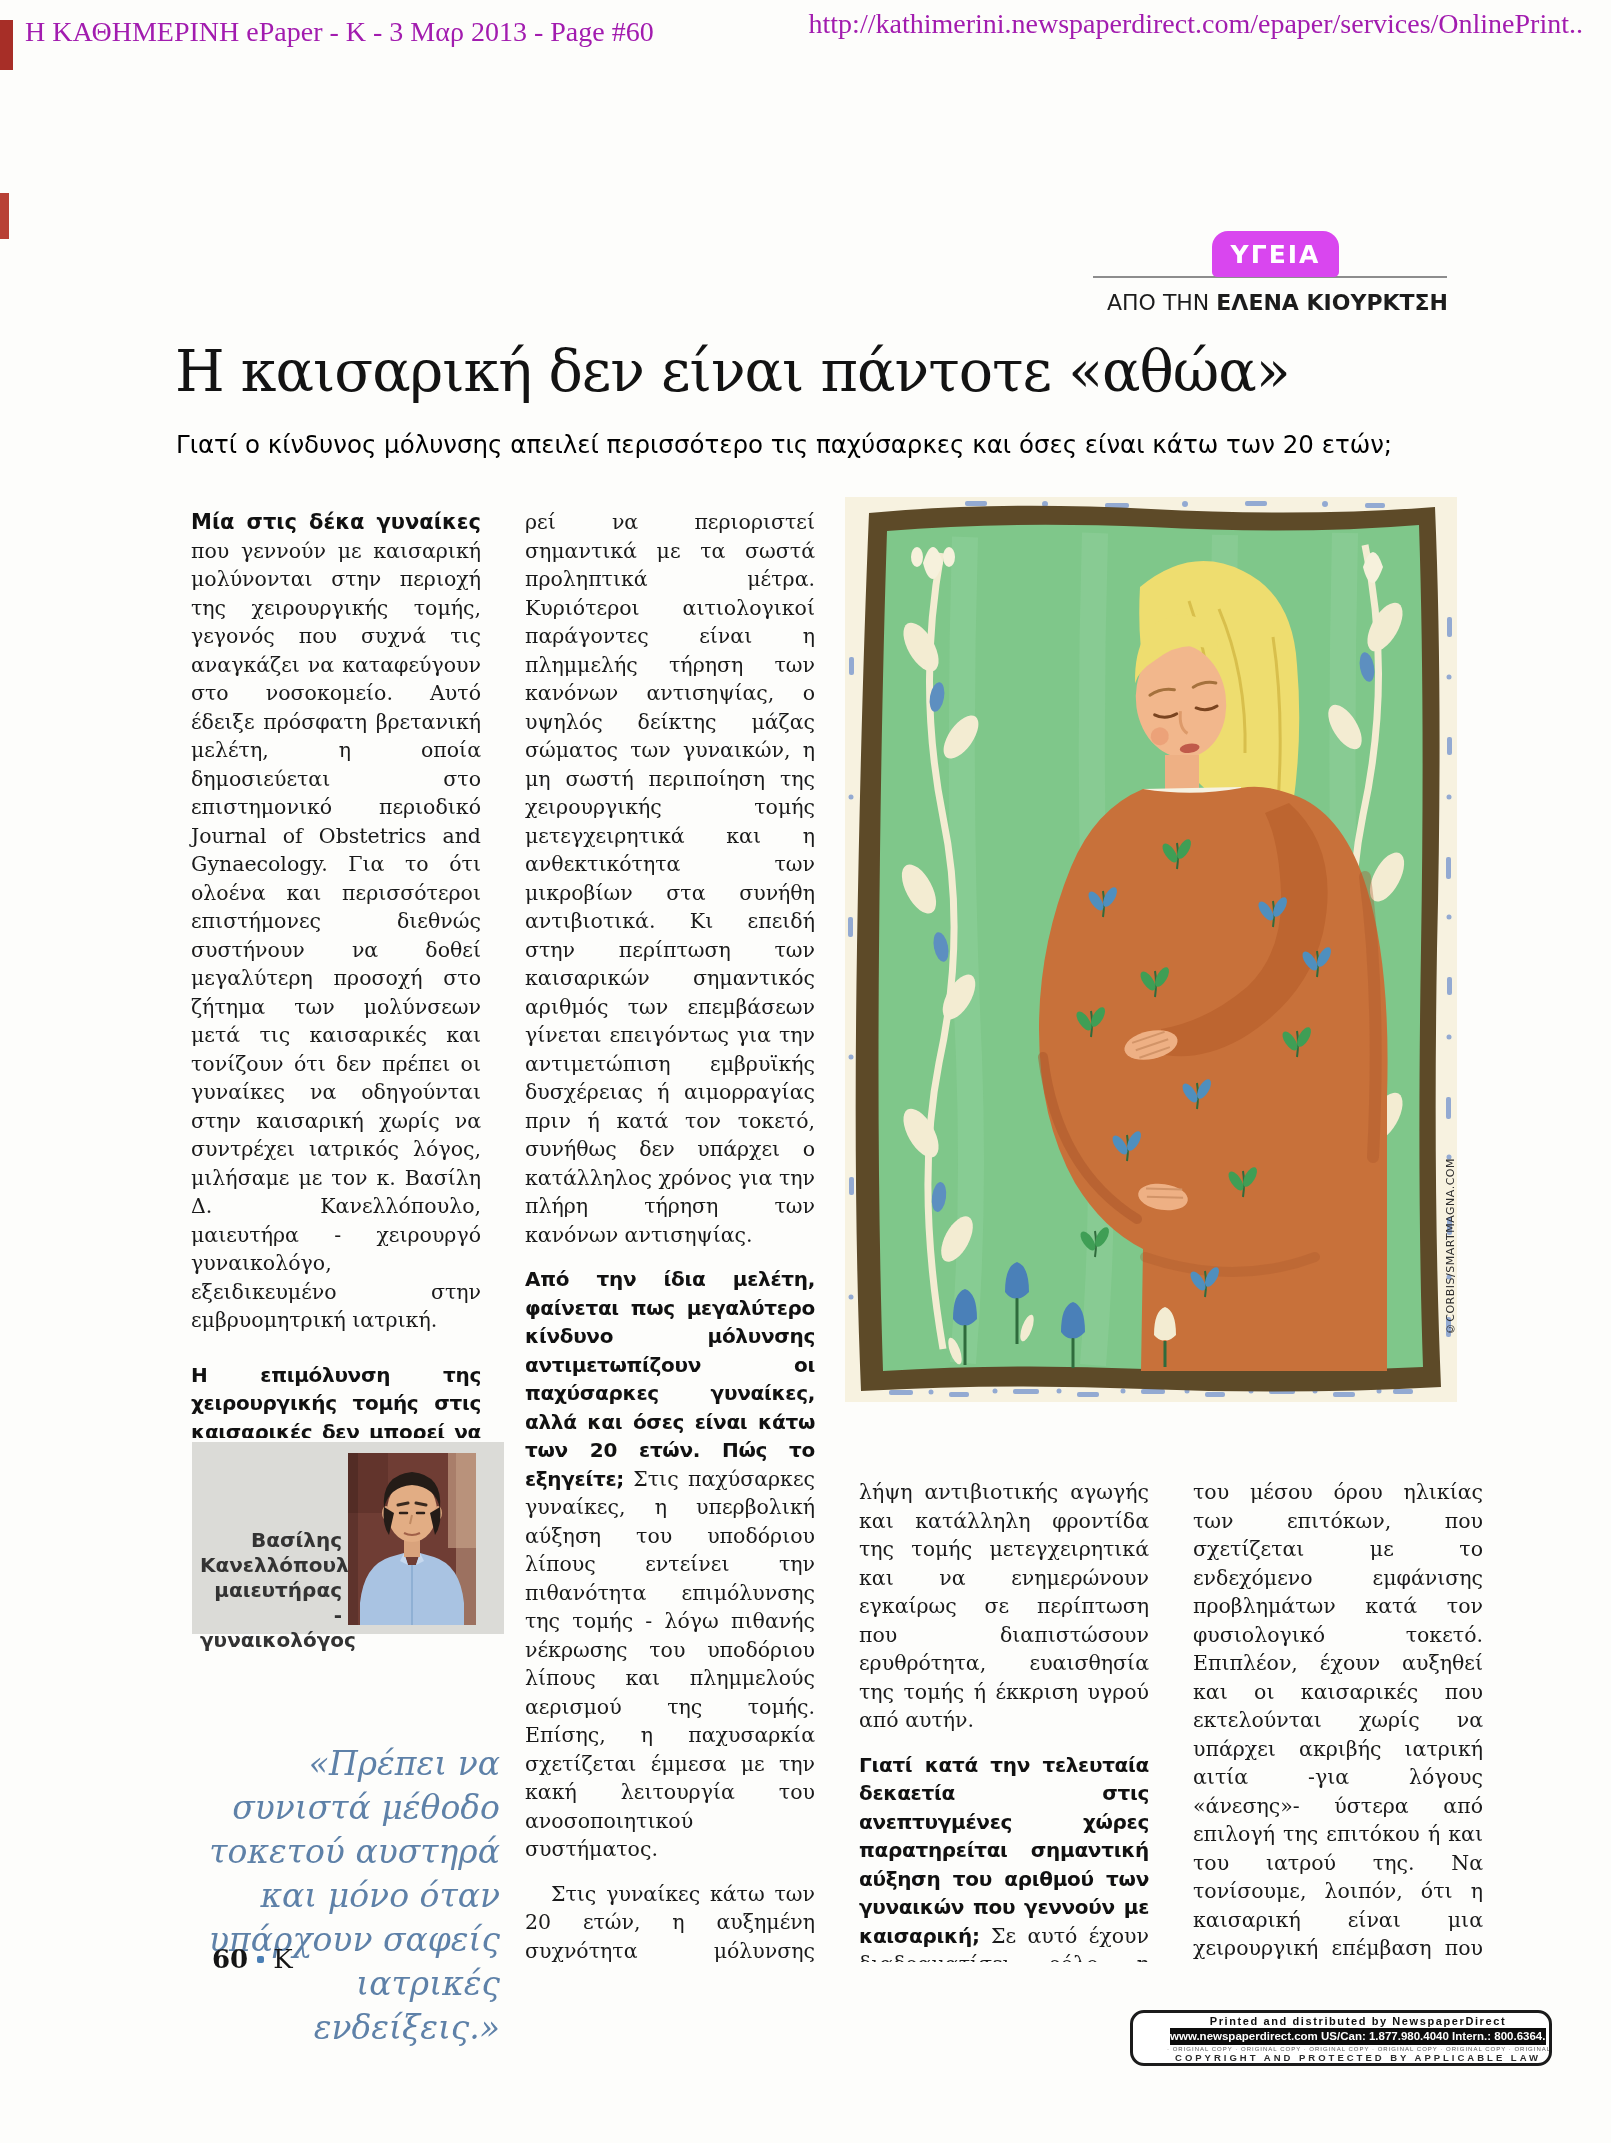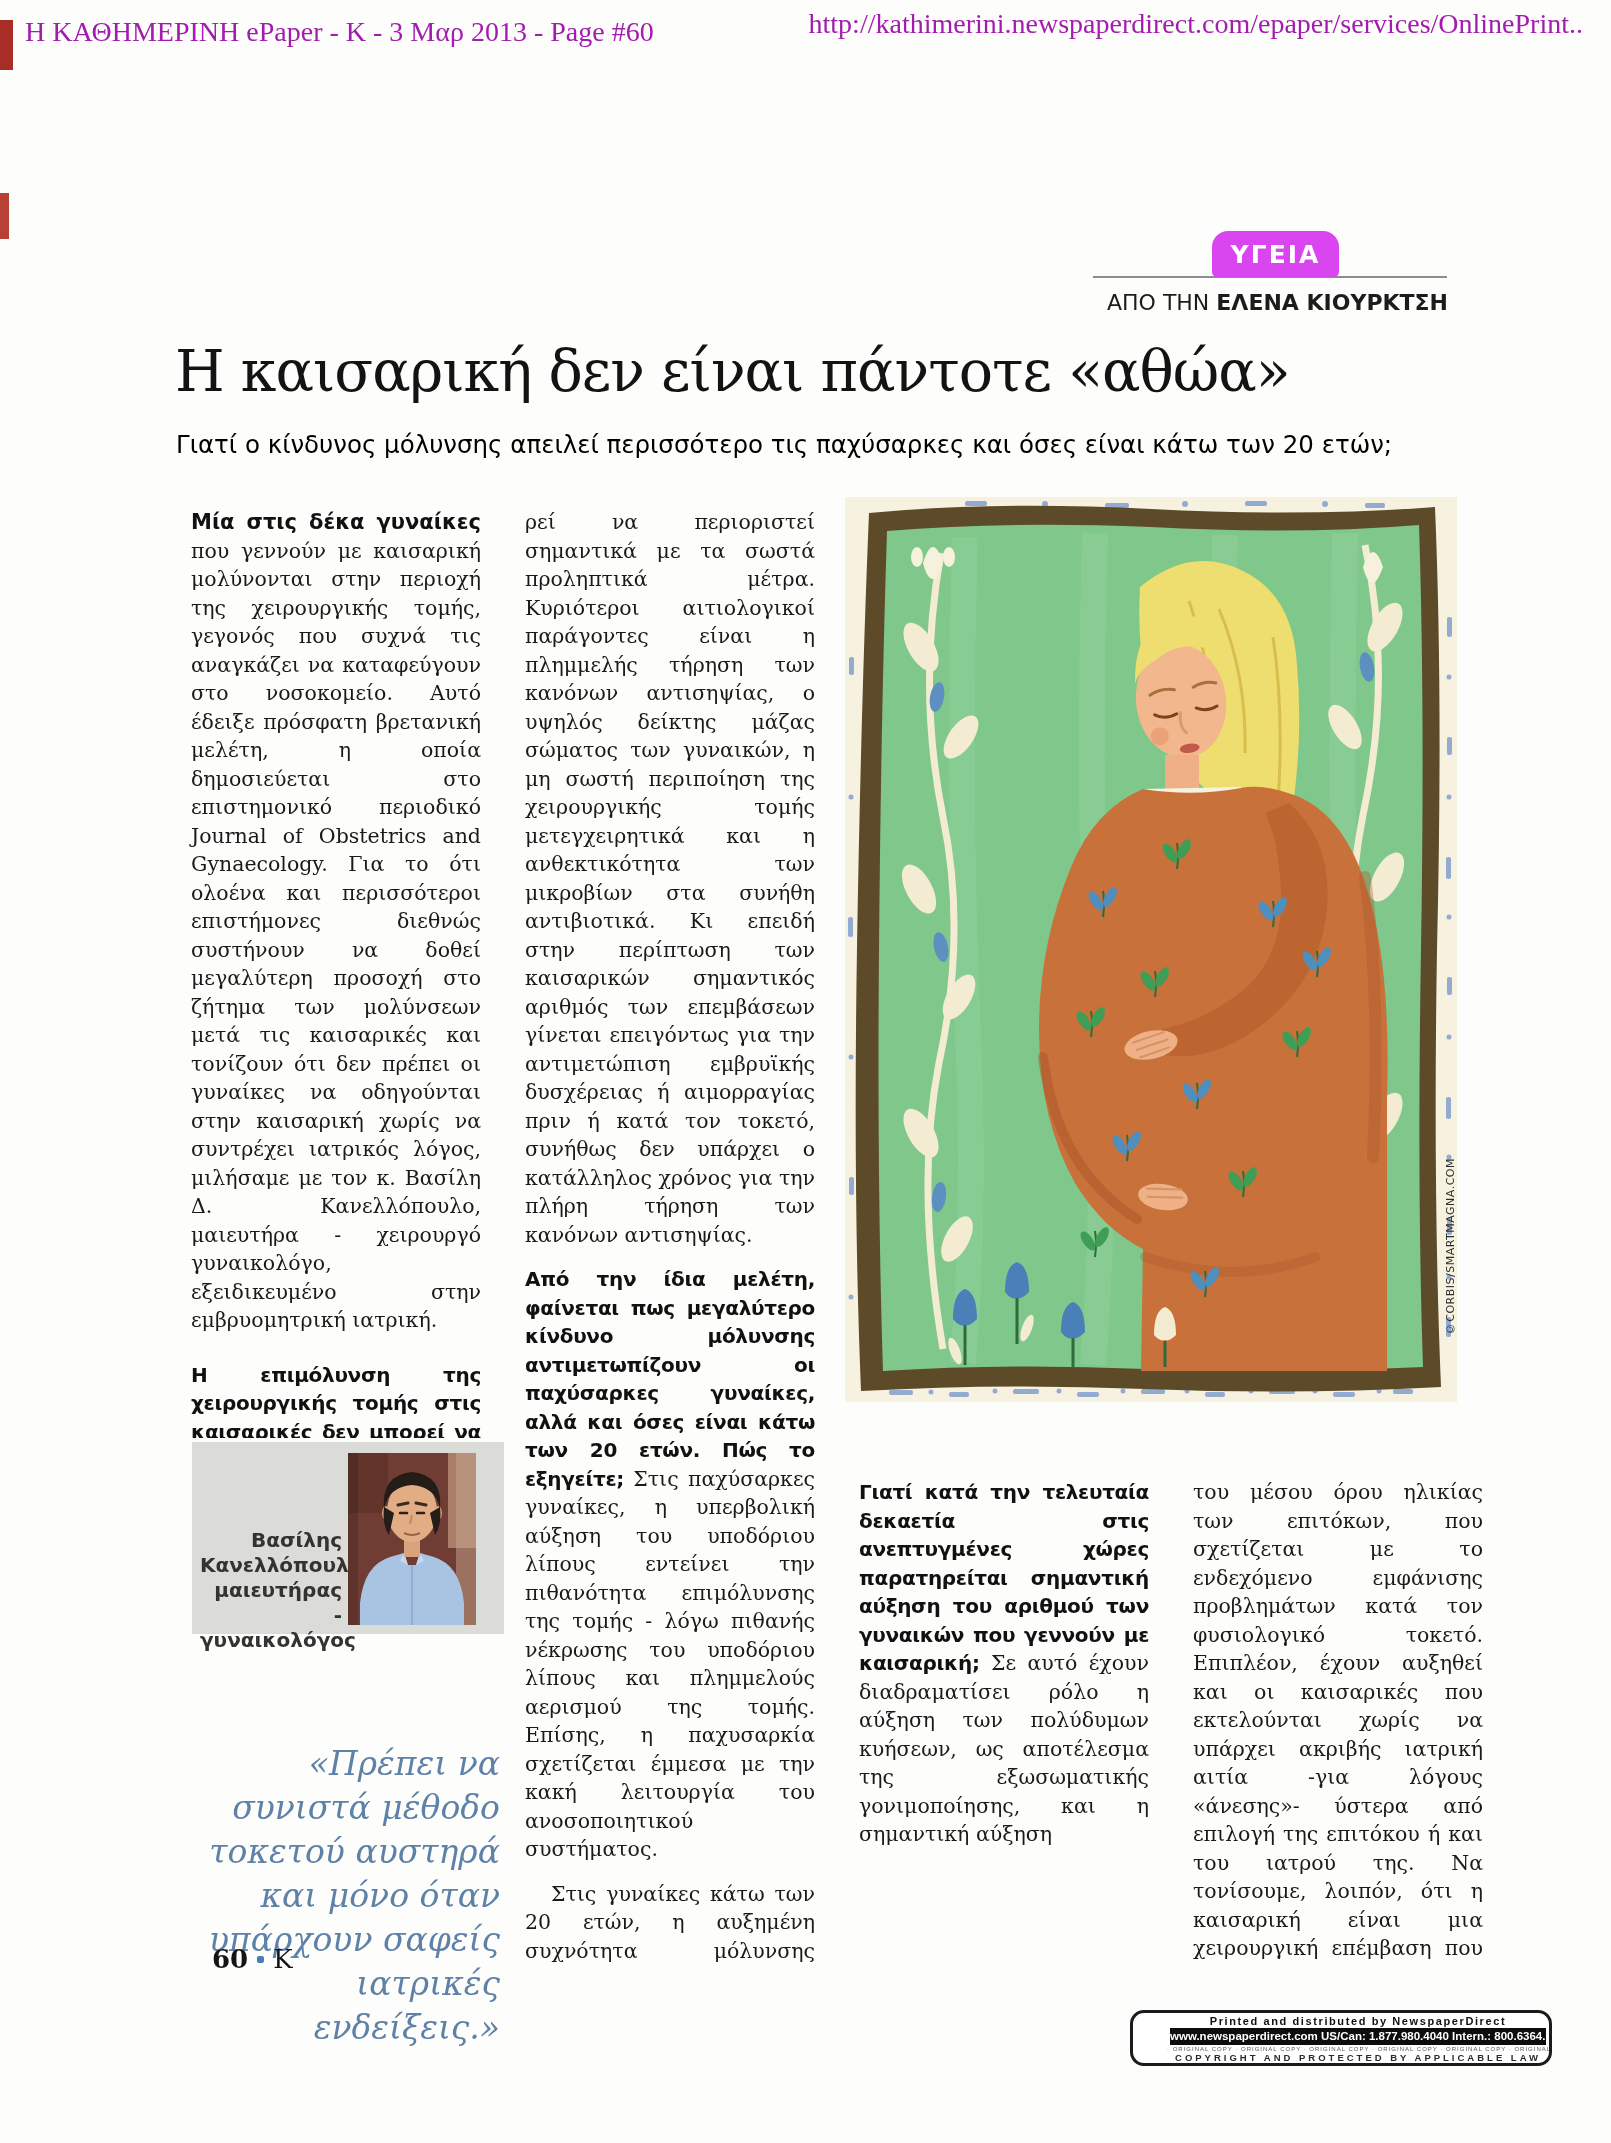--- a/index.html
+++ b/index.html
@@ -304,20 +304,21 @@
         </g>
       <g transform="translate(320,838)">
           <path d="M0 6 L0 32" stroke="#2f6b3c" stroke-width="3"></path>
           <path d="M-11 0 Q-11 -24 0 -28 Q11 -24 11 0 Q4 7 0 5 Q-5 7 -11 0 Z" fill="#f3ecd2"></path>
         </g>
     </g>
   </svg>
   <div class="abs credit" style="left:1444px;top:1158px;">©CORBIS/SMARTMAGNA.COM</div>
 
   <div class="abs col" style="left:843px;top:1462px;height:500px;">
+    <p>λήψη αντιβιοτικής αγωγής και κατάλληλη φροντίδα της τομής μετεγχειρητικά και να ενημερώνουν εγκαίρως σε περίπτωση που διαπιστώσουν ερυθρότητα, ευαισθησία της τομής ή έκκριση υγρού από αυτήν.</p>
     <p><span class="qa">Γιατί κατά την τελευταία δεκαετία στις ανεπτυγμένες χώρες παρατηρείται σημαντική αύξηση του αριθμού των γυναικών που γεννούν με καισαρική;</span><span> Σε αυτό έχουν διαδραματίσει ρόλο η αύξηση των πολύδυμων κυήσεων, ως αποτέλεσμα της εξωσωματικής γονιμοποίησης, και η σημαντική αύξηση</span></p>
   </div>
   <div class="abs col" style="left:1177px;top:1462px;height:500px;">
     <p>του μέσου όρου ηλικίας των επιτόκων, που σχετίζεται με το ενδεχόμενο εμφάνισης προβλημάτων κατά τον φυσιολογικό τοκετό. Επιπλέον, έχουν αυξηθεί και οι καισαρικές που εκτελούνται χωρίς να υπάρχει ακριβής ιατρική αιτία -για λόγους «άνεσης»- ύστερα από επιλογή της επιτόκου ή και του ιατρού της. Να τονίσουμε, λοιπόν, ότι η καισαρική είναι μια χειρουργική επέμβαση που έχει σπάνιες αλλά γνωστές επιπλοκές και πρέπει να συνιστά μέθοδο τοκετού αυστηρά και μόνο όταν υπάρχουν σαφείς ιατρικές ενδείξεις.</p>
   </div>
 
   <div class="abs pagenum" style="left:212px;top:1944px;">
     <span class="n">60</span>
     <span class="bluedot"></span>
     <span>Κ</span>

